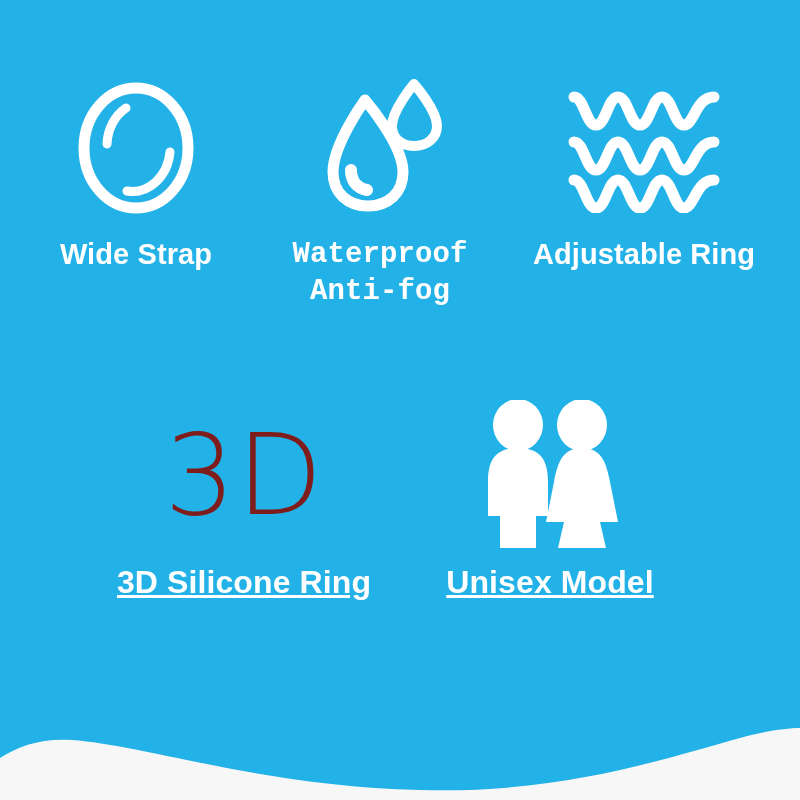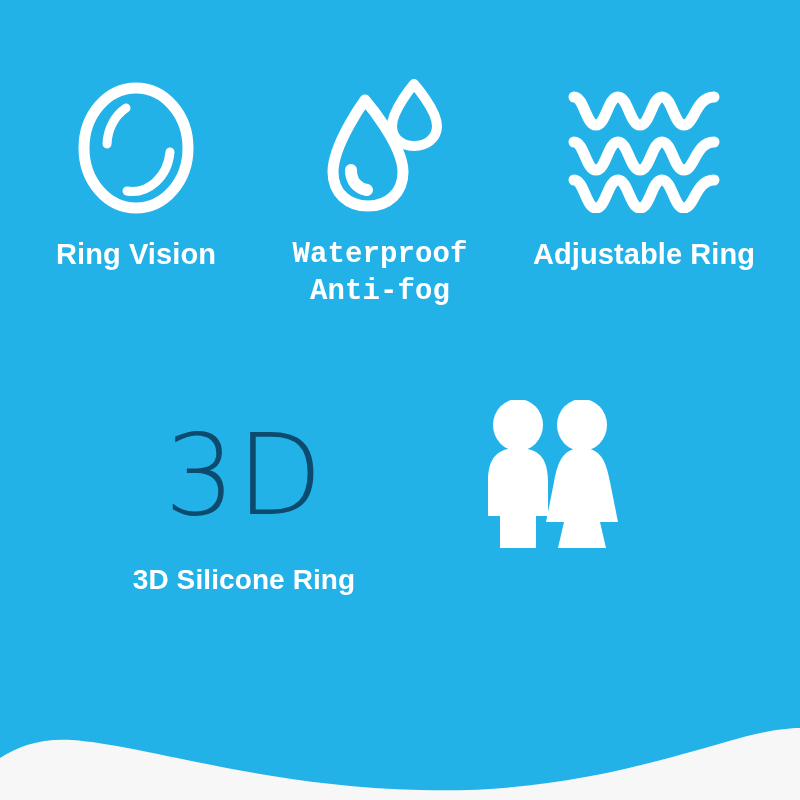--- a/index.html
+++ b/index.html
@@ -79,28 +79,29 @@
   .feature-label {
     color: #ffffff;
     font-weight: bold;
     font-size: 29px;
     line-height: 1.28;
     text-align: center;
     letter-spacing: 0.1px;
     white-space: pre-line;
   }
   .feature-label.small {
-    font-size: 28px;
+    font-size: 32px;
+    text-decoration: underline;
   }
 
   .icon-top { height: 140px; margin-bottom: 18px; }
   .icon-bot { height: 150px; margin-bottom: 12px; }
 
   .threed-text {
-    color: #0c4a6e;
+    color: #7f1d1d;
     font-size: 112px;
     font-weight: 300;
     line-height: 1;
     letter-spacing: 1px;
     font-family: "DejaVu Sans", sans-serif;
   }
 </style>
 </head>
 <body>
 
@@ -109,21 +110,21 @@
   <div class="features-top">
 
     <div class="feature feature-top-1">
       <div class="icon-box icon-top">
         <svg width="130" height="140" viewBox="0 0 130 140" fill="none">
           <ellipse cx="65" cy="70" rx="52" ry="60" stroke="#ffffff" stroke-width="11"></ellipse>
           <path d="M 36 66 A 38 44 0 0 1 55 30" stroke="#ffffff" stroke-width="9" stroke-linecap="round" fill="none"></path>
           <path d="M 99 74 A 38 44 0 0 1 56 113" stroke="#ffffff" stroke-width="9" stroke-linecap="round" fill="none"></path>
         </svg>
       </div>
-      <div class="feature-label">Ring Vision</div>
+      <div class="feature-label">Wide Strap</div>
     </div>
 
     <div class="feature feature-top-2">
       <div class="icon-box icon-top">
         <svg width="126" height="140" viewBox="0 0 126 140" fill="none">
 
           <path d="M 48 22
                    C 48 22 86 66 86 94
                    C 86 115 71 128 51 128
                    C 31 128 16 115 16 94
@@ -205,20 +206,21 @@
                    L 66 122
                    L 84 122
                    L 78 148
                    L 126 148
                    L 120 122
                    L 138 122
                    L 130 82
                    C 126 60 120 48 102 48 Z" fill="#ffffff"></path>
         </svg>
       </div>
+      <div class="feature-label small">Unisex Model</div>
     </div>
   </div>
 
   <svg class="bottom-wave" viewBox="0 0 800 110" preserveAspectRatio="none">
     <path d="M 0 68
              C 18 56 42 48 72 50
              C 150 56 260 96 420 100
              C 560 104 660 70 740 48
              C 766 41 786 38 800 38
              L 800 110

